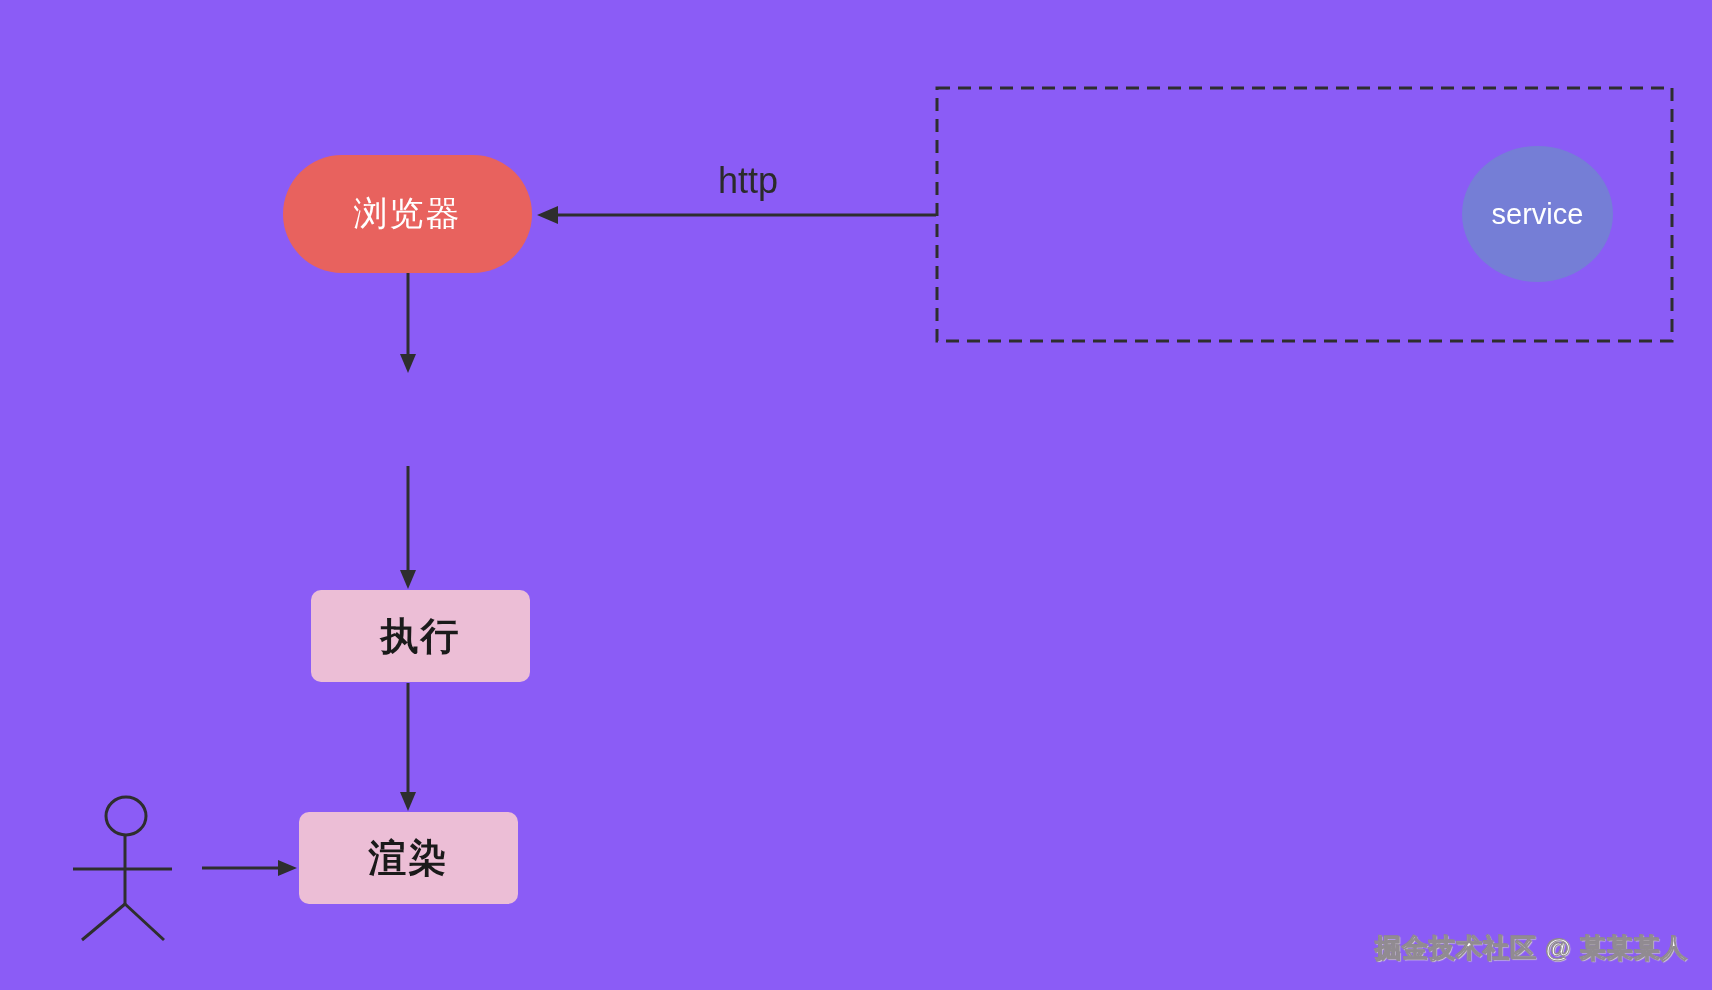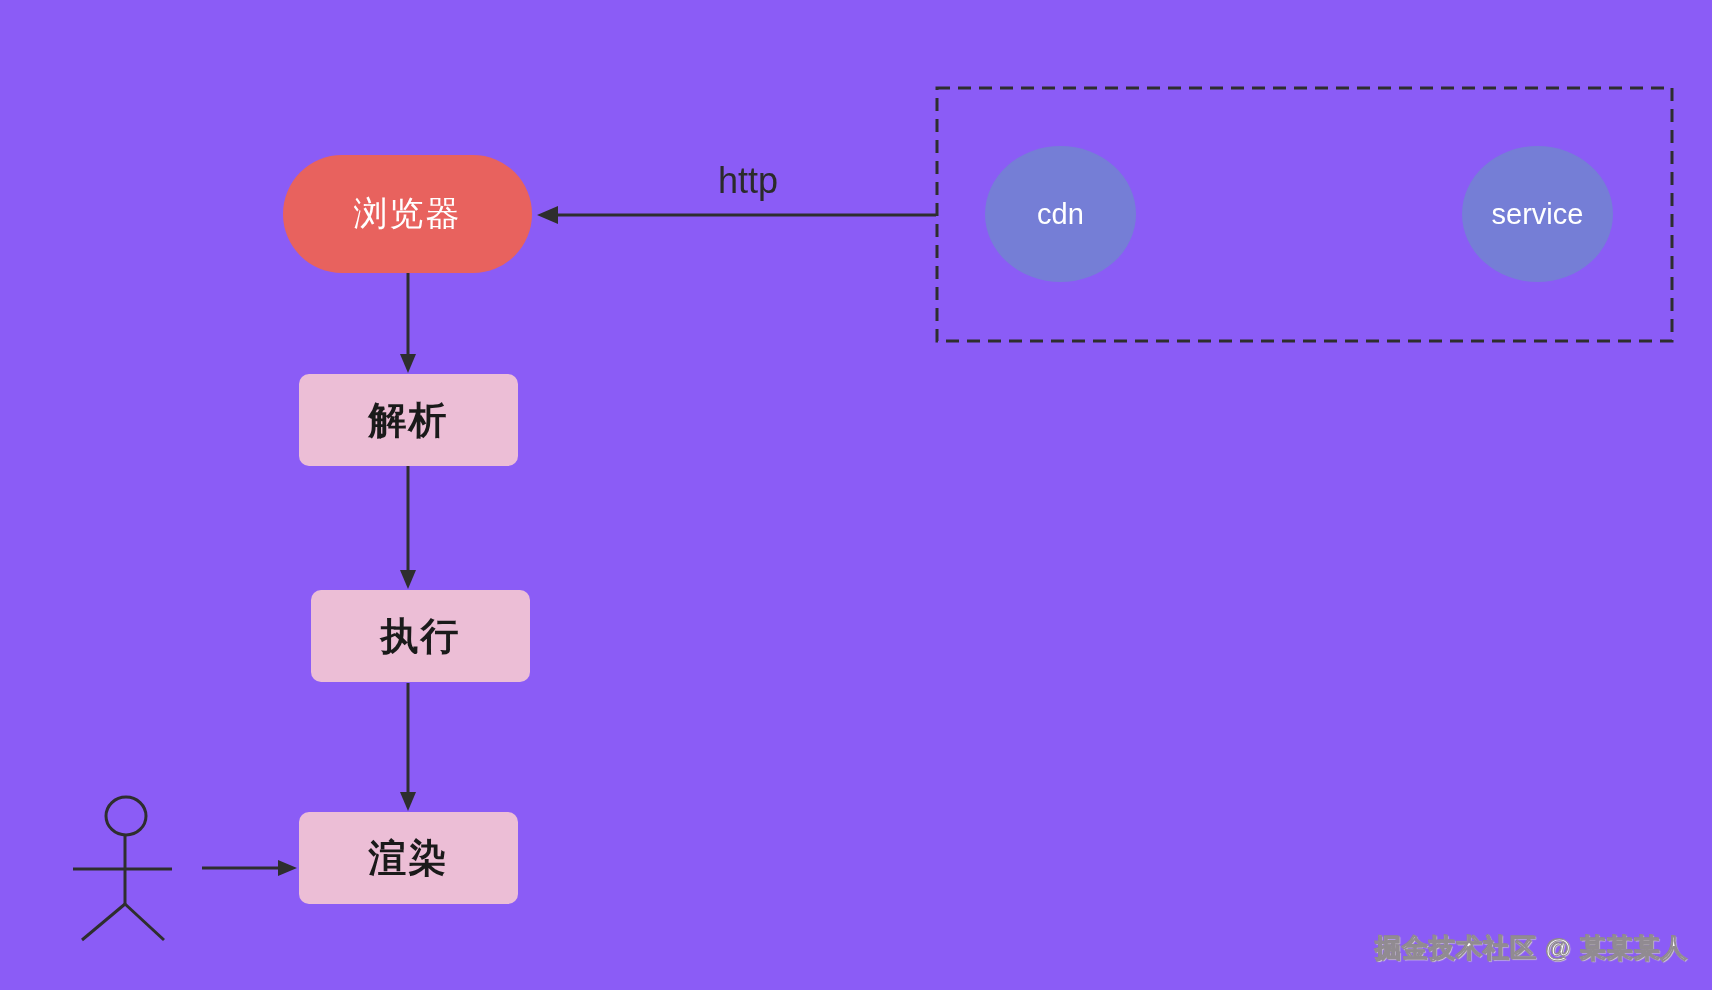--- a/index.html
+++ b/index.html
@@ -133,32 +133,26 @@
       <line class="stroke-line" x1="125" y1="904" x2="164" y2="940"></line>
     </g>
   </svg>
 
   <div class="node node-pill">
     <span>浏览器</span>
   </div>
 
   <div class="edge-label-http">http</div>
 
-  <div class="node node-rect pos-parse">
-    <span>解析</span>
-  </div>
   <div class="node node-rect pos-execute">
     <span>执行</span>
   </div>
   <div class="node node-rect pos-render">
     <span>渲染</span>
   </div>
 
-  <div class="node node-circle pos-cdn">
-    <span>cdn</span>
-  </div>
   <div class="node node-circle pos-service">
     <span>service</span>
   </div>
 
   <div class="watermark">掘金技术社区 @ 某某某人</div>
 
 </div>
 
 </body></html>

